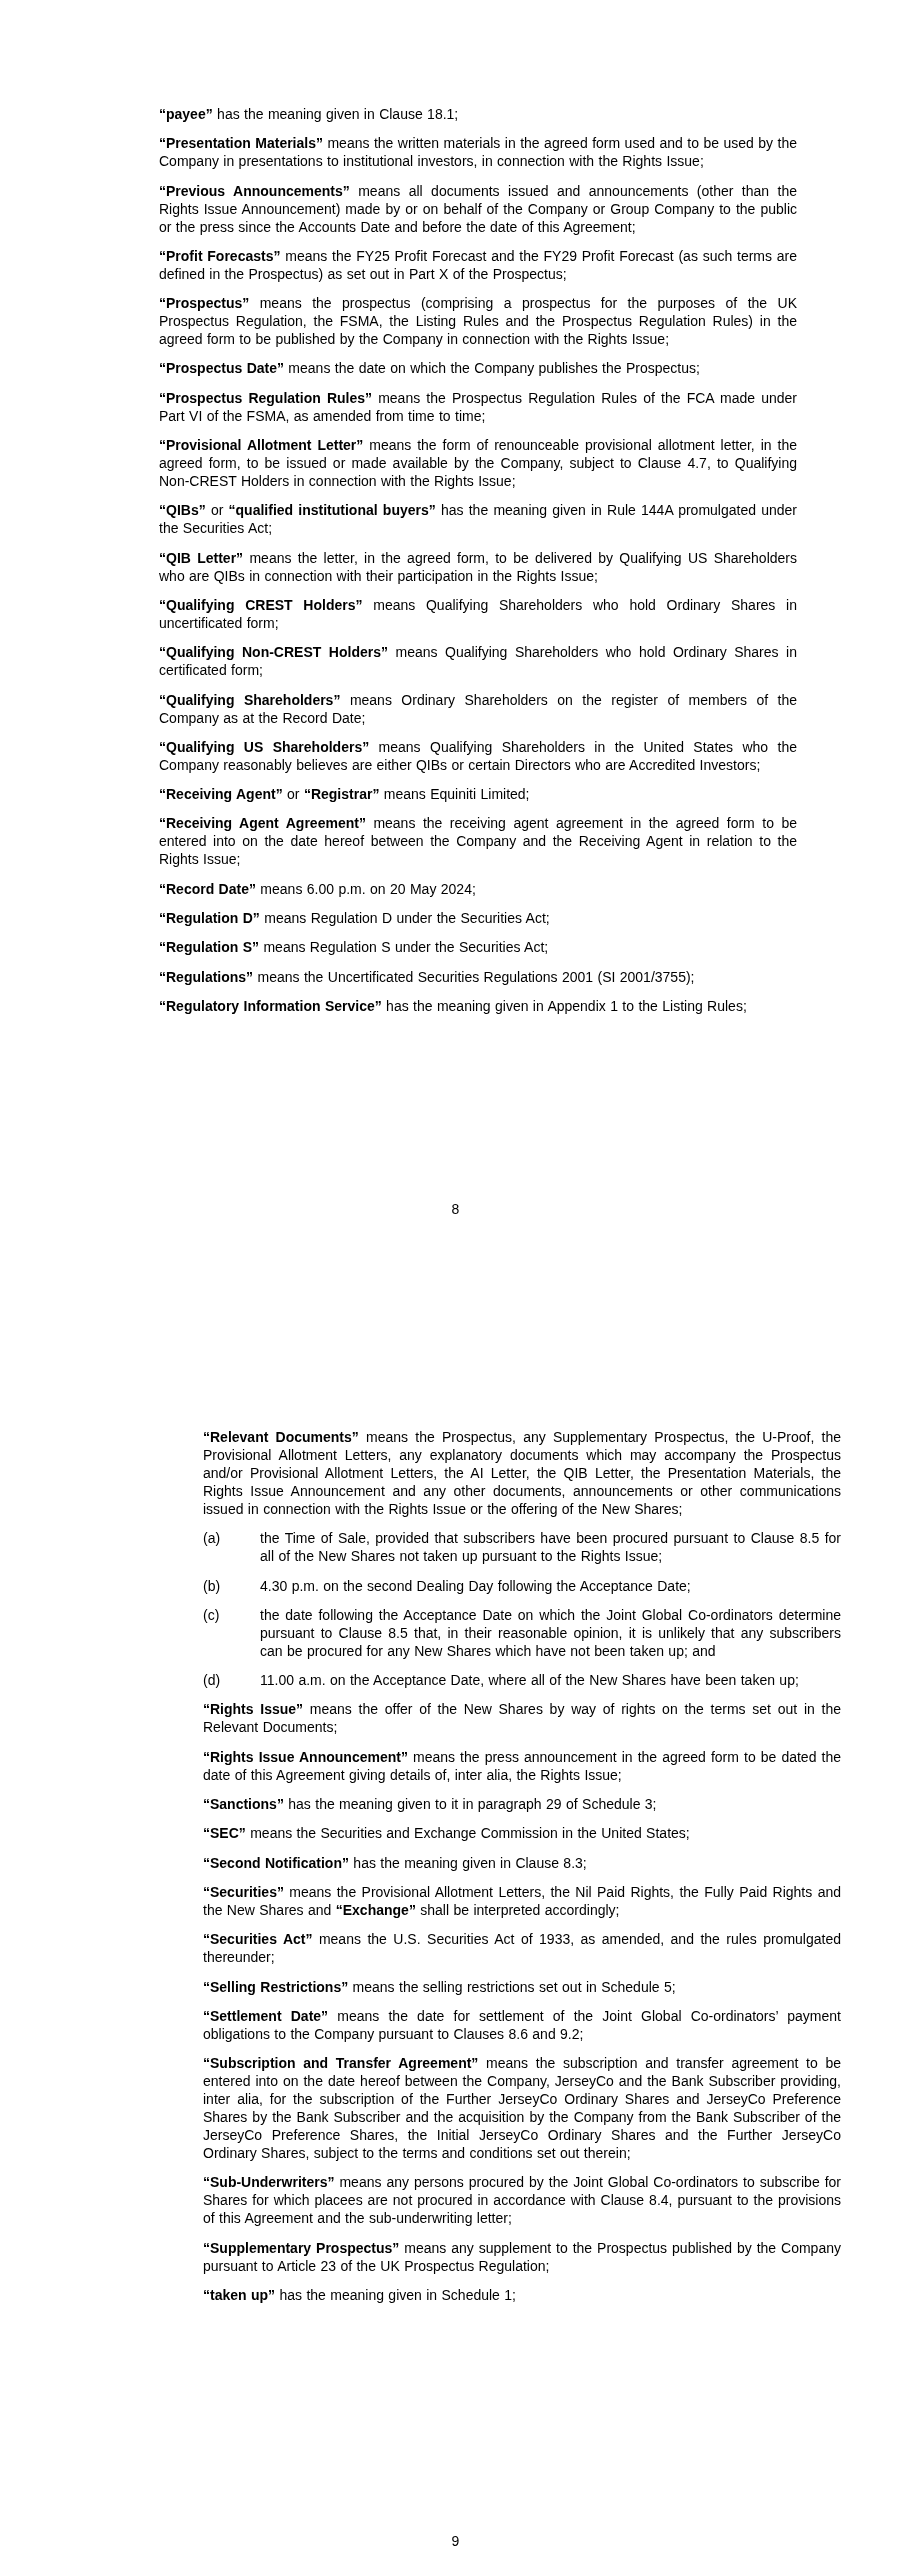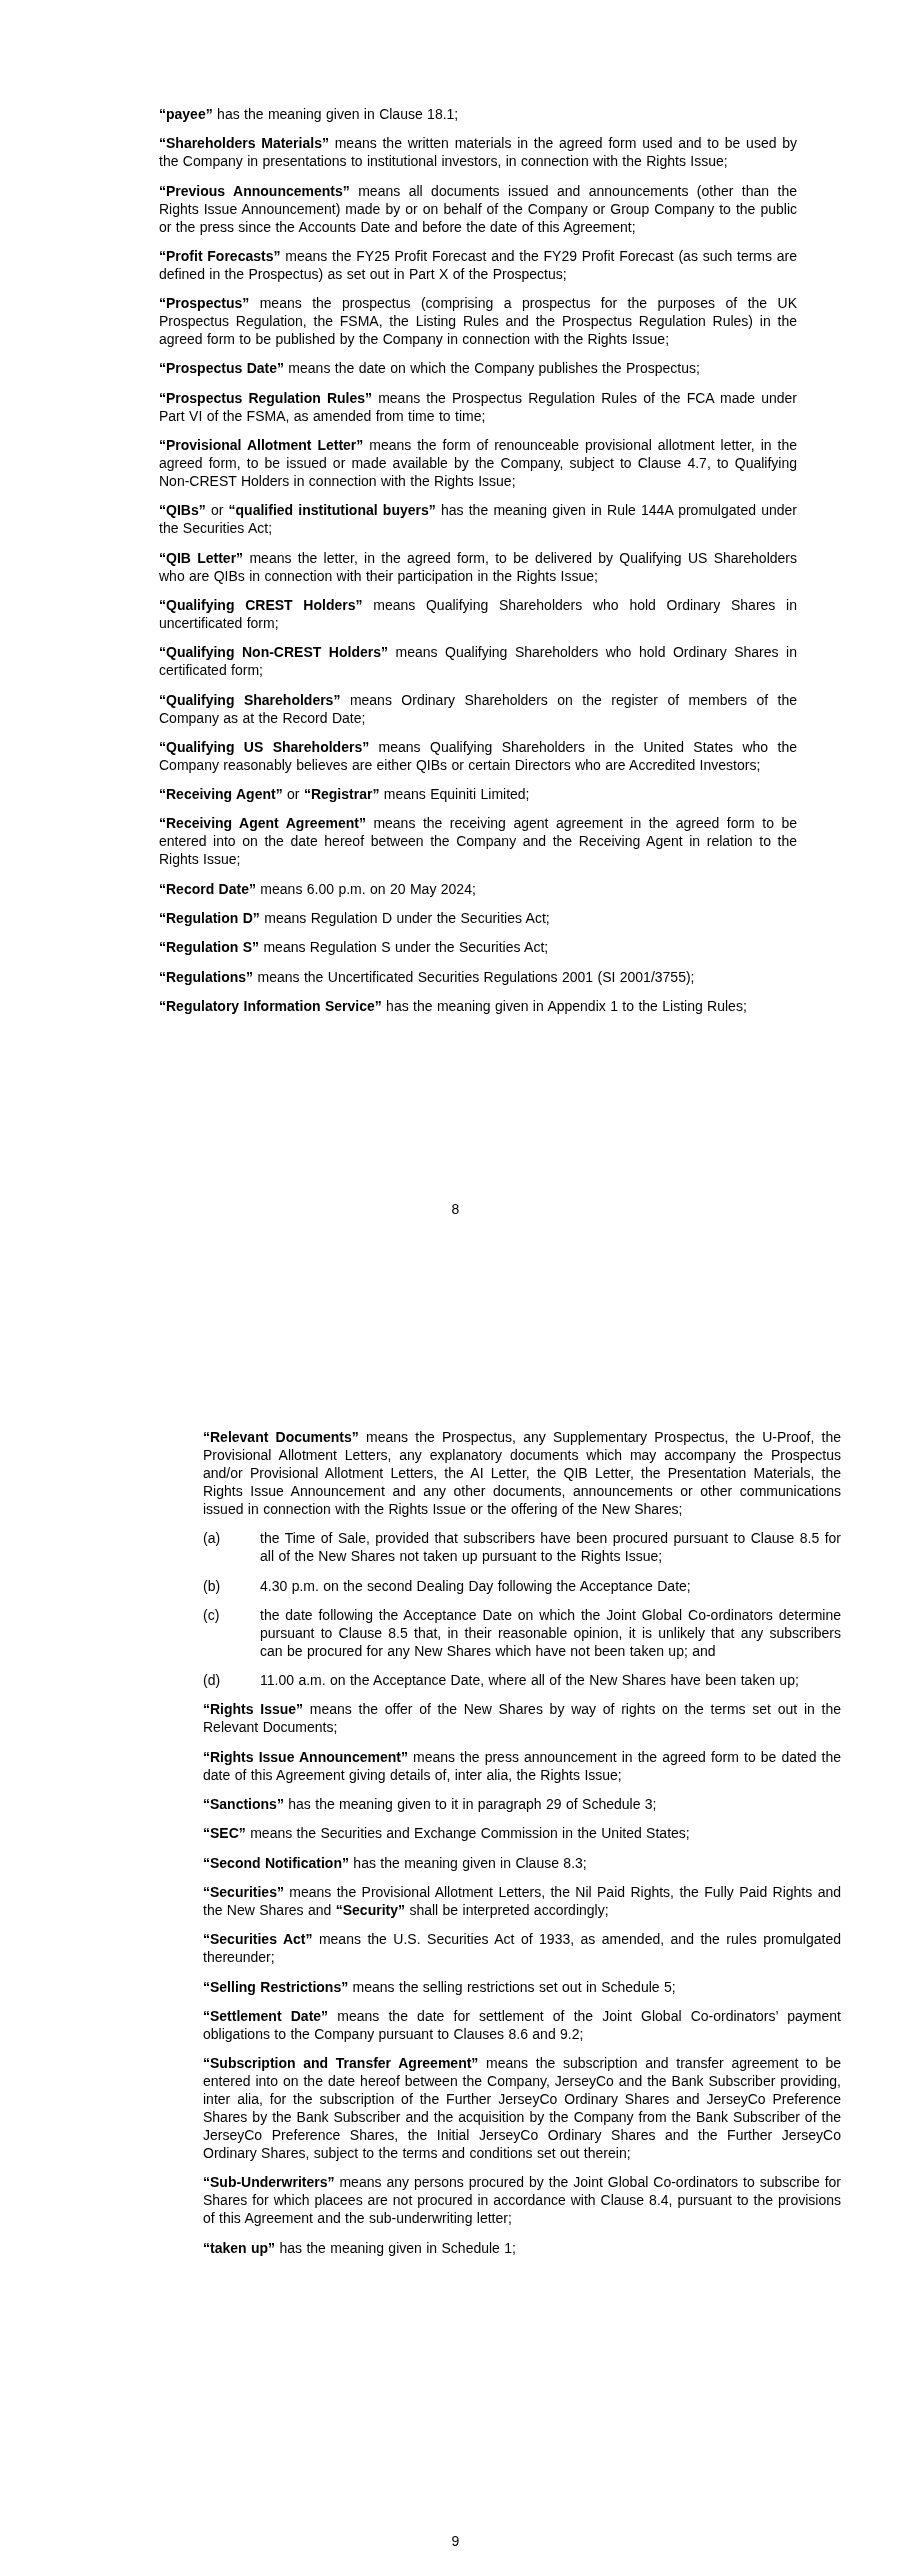--- a/index.html
+++ b/index.html
@@ -38,21 +38,21 @@
   .page-9 .page-footer { bottom: 26.4px; }
 </style>
 </head>
 <body>
 
 <div class="document">
 
   <section class="page page-8">
     <div class="page-body">
         <p class="para"><span class="term">“payee”</span><span class="plain"> has the meaning given in Clause 18.1;</span></p>
-        <p class="para"><span class="term">“Shareholders Materials”</span><span class="plain"> means the written materials in the agreed form used and to be used by the Company in presentations to institutional investors, in connection with the Rights Issue;</span></p>
+        <p class="para"><span class="term">“Presentation Materials”</span><span class="plain"> means the written materials in the agreed form used and to be used by the Company in presentations to institutional investors, in connection with the Rights Issue;</span></p>
         <p class="para"><span class="term">“Previous Announcements”</span><span class="plain"> means all documents issued and announcements (other than the Rights Issue Announcement) made by or on behalf of the Company or Group Company to the public or the press since the Accounts Date and before the date of this Agreement;</span></p>
         <p class="para"><span class="term">“Profit Forecasts”</span><span class="plain"> means the FY25 Profit Forecast and the FY29 Profit Forecast (as such terms are defined in the Prospectus) as set out in Part X of the Prospectus;</span></p>
         <p class="para"><span class="term">“Prospectus”</span><span class="plain"> means the prospectus (comprising a prospectus for the purposes of the UK Prospectus Regulation, the FSMA, the Listing Rules and the Prospectus Regulation Rules) in the agreed form to be published by the Company in connection with the Rights Issue;</span></p>
         <p class="para"><span class="term">“Prospectus Date”</span><span class="plain"> means the date on which the Company publishes the Prospectus;</span></p>
         <p class="para"><span class="term">“Prospectus Regulation Rules”</span><span class="plain"> means the Prospectus Regulation Rules of the FCA made under Part VI of the FSMA, as amended from time to time;</span></p>
         <p class="para"><span class="term">“Provisional Allotment Letter”</span><span class="plain"> means the form of renounceable provisional allotment letter, in the agreed form, to be issued or made available by the Company, subject to Clause 4.7, to Qualifying Non-CREST Holders in connection with the Rights Issue;</span></p>
         <p class="para"><span class="term">“QIBs”</span><span class="plain"> or </span><span class="term">“qualified institutional buyers”</span><span class="plain"> has the meaning given in Rule 144A promulgated under the Securities Act;</span></p>
         <p class="para"><span class="term">“QIB Letter”</span><span class="plain"> means the letter, in the agreed form, to be delivered by Qualifying US Shareholders who are QIBs in connection with their participation in the Rights Issue;</span></p>
         <p class="para"><span class="term">“Qualifying CREST Holders”</span><span class="plain"> means Qualifying Shareholders who hold Ordinary Shares in uncertificated form;</span></p>
         <p class="para"><span class="term">“Qualifying Non-CREST Holders”</span><span class="plain"> means Qualifying Shareholders who hold Ordinary Shares in certificated form;</span></p>
@@ -76,26 +76,27 @@
         <p class="para"><span class="term">“Relevant Documents”</span><span class="plain"> means the Prospectus, any Supplementary Prospectus, the U-Proof, the Provisional Allotment Letters, any explanatory documents which may accompany the Prospectus and/or Provisional Allotment Letters, the AI Letter, the QIB Letter, the Presentation Materials, the Rights Issue Announcement and any other documents, announcements or other communications issued in connection with the Rights Issue or the offering of the New Shares;</span></p>
         <p class="para list-item"><span class="list-label">(a)</span><span class="plain">the Time of Sale, provided that subscribers have been procured pursuant to Clause 8.5 for all of the New Shares not taken up pursuant to the Rights Issue;</span></p>
         <p class="para list-item"><span class="list-label">(b)</span><span class="plain">4.30 p.m. on the second Dealing Day following the Acceptance Date;</span></p>
         <p class="para list-item"><span class="list-label">(c)</span><span class="plain">the date following the Acceptance Date on which the Joint Global Co-ordinators determine pursuant to Clause 8.5 that, in their reasonable opinion, it is unlikely that any subscribers can be procured for any New Shares which have not been taken up; and</span></p>
         <p class="para list-item"><span class="list-label">(d)</span><span class="plain">11.00 a.m. on the Acceptance Date, where all of the New Shares have been taken up;</span></p>
         <p class="para"><span class="term">“Rights Issue”</span><span class="plain"> means the offer of the New Shares by way of rights on the terms set out in the Relevant Documents;</span></p>
         <p class="para"><span class="term">“Rights Issue Announcement”</span><span class="plain"> means the press announcement in the agreed form to be dated the date of this Agreement giving details of, inter alia, the Rights Issue;</span></p>
         <p class="para"><span class="term">“Sanctions”</span><span class="plain"> has the meaning given to it in paragraph 29 of Schedule 3;</span></p>
         <p class="para"><span class="term">“SEC”</span><span class="plain"> means the Securities and Exchange Commission in the United States;</span></p>
         <p class="para"><span class="term">“Second Notification”</span><span class="plain"> has the meaning given in Clause 8.3;</span></p>
-        <p class="para"><span class="term">“Securities”</span><span class="plain"> means the Provisional Allotment Letters, the Nil Paid Rights, the Fully Paid Rights and the New Shares and </span><span class="term">“Security”</span><span class="plain"> shall be interpreted accordingly;</span></p>
+        <p class="para"><span class="term">“Securities”</span><span class="plain"> means the Provisional Allotment Letters, the Nil Paid Rights, the Fully Paid Rights and the New Shares and </span><span class="term">“Exchange”</span><span class="plain"> shall be interpreted accordingly;</span></p>
         <p class="para"><span class="term">“Securities Act”</span><span class="plain"> means the U.S. Securities Act of 1933, as amended, and the rules promulgated thereunder;</span></p>
         <p class="para"><span class="term">“Selling Restrictions”</span><span class="plain"> means the selling restrictions set out in Schedule 5;</span></p>
         <p class="para"><span class="term">“Settlement Date”</span><span class="plain"> means the date for settlement of the Joint Global Co-ordinators’ payment obligations to the Company pursuant to Clauses 8.6 and 9.2;</span></p>
         <p class="para"><span class="term">“Subscription and Transfer Agreement”</span><span class="plain"> means the subscription and transfer agreement to be entered into on the date hereof between the Company, JerseyCo and the Bank Subscriber providing, inter alia, for the subscription of the Further JerseyCo Ordinary Shares and JerseyCo Preference Shares by the Bank Subscriber and the acquisition by the Company from the Bank Subscriber of the JerseyCo Preference Shares, the Initial JerseyCo Ordinary Shares and the Further JerseyCo Ordinary Shares, subject to the terms and conditions set out therein;</span></p>
         <p class="para"><span class="term">“Sub-Underwriters”</span><span class="plain"> means any persons procured by the Joint Global Co-ordinators to subscribe for Shares for which placees are not procured in accordance with Clause 8.4, pursuant to the provisions of this Agreement and the sub-underwriting letter;</span></p>
+        <p class="para"><span class="term">“Supplementary Prospectus”</span><span class="plain"> means any supplement to the Prospectus published by the Company pursuant to Article 23 of the UK Prospectus Regulation;</span></p>
         <p class="para"><span class="term">“taken up”</span><span class="plain"> has the meaning given in Schedule 1;</span></p>
       </div>
     <div class="page-footer">
       <span>9</span>
     </div>
   </section>
 
 </div>
 
 

